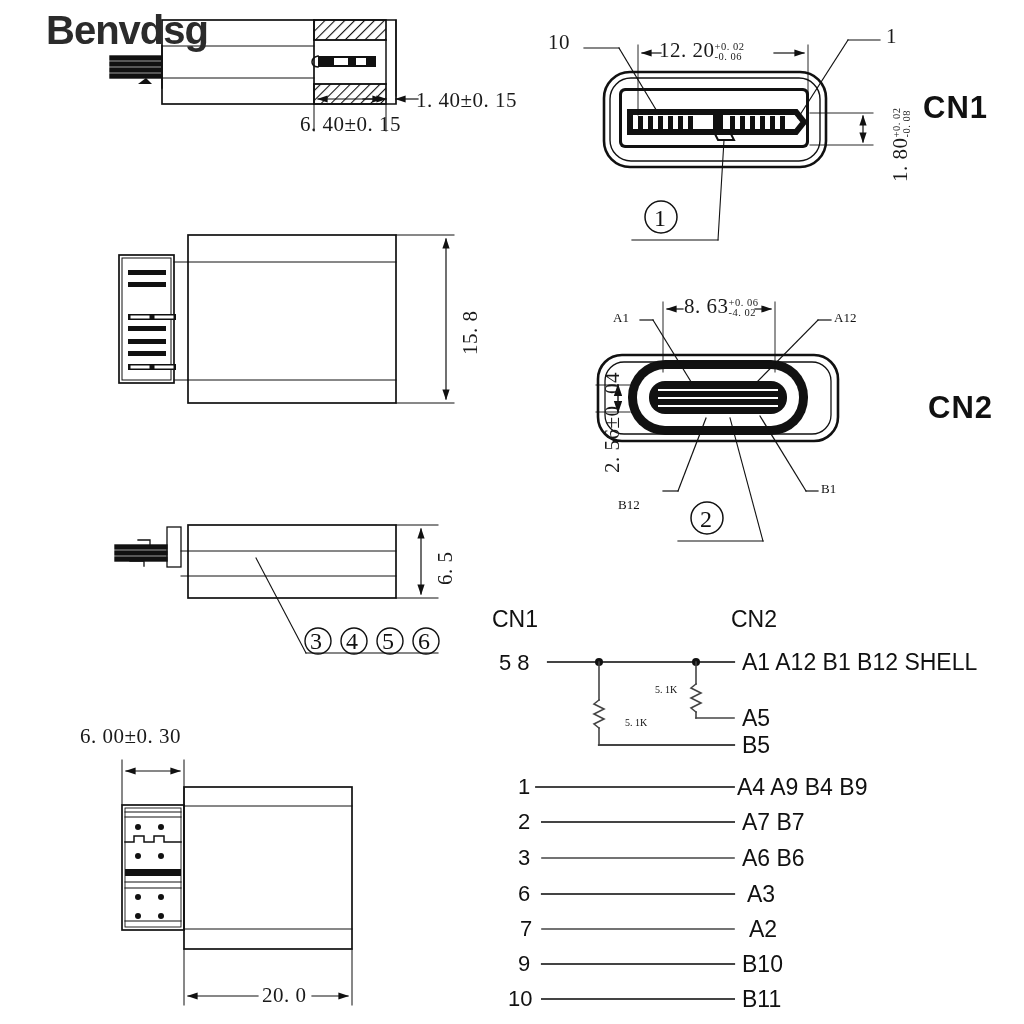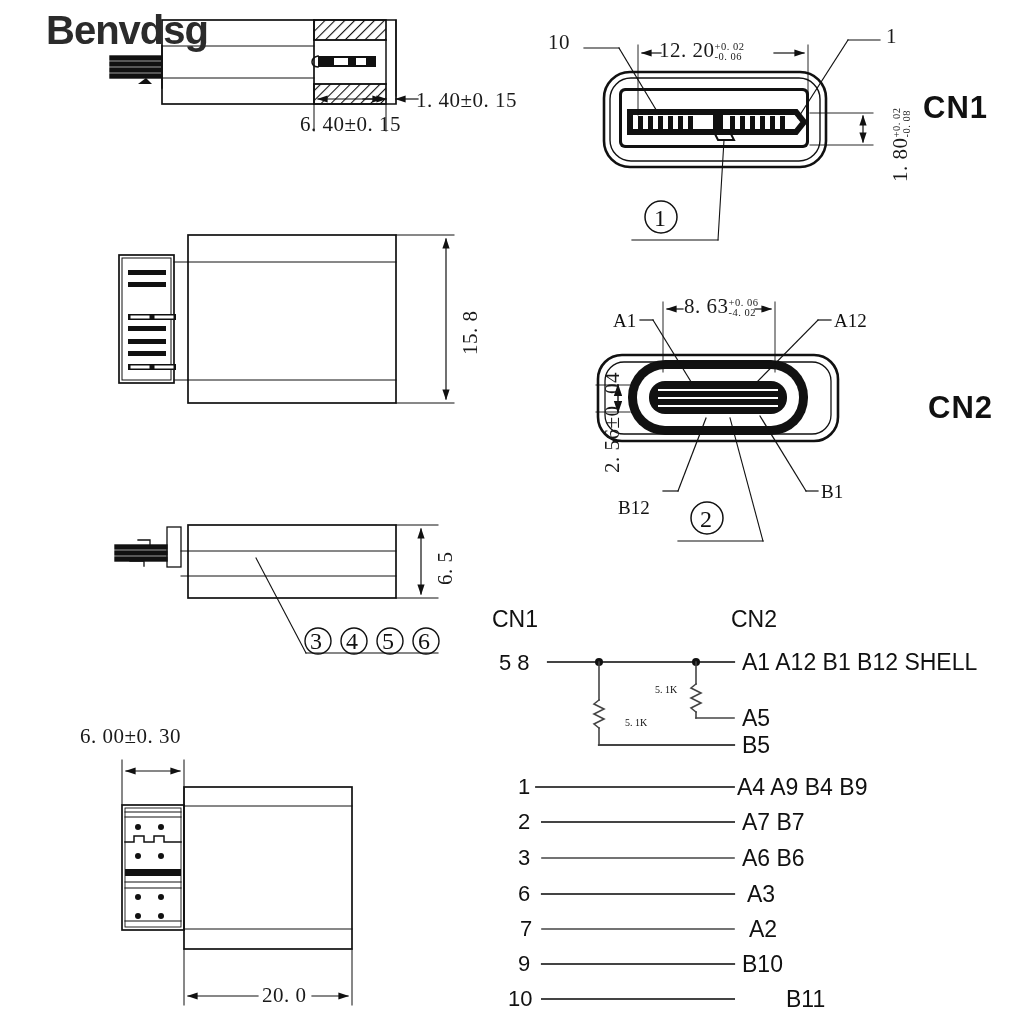--- a/index.html
+++ b/index.html
@@ -18,21 +18,21 @@
 
   .rot90{transform:rotate(-90deg);transform-origin:left top;}
 
   
   .cnbig{font-family:"Liberation Sans",sans-serif;font-weight:bold;
          font-size:31px;letter-spacing:1px;color:#111;}
   .cnhdr{font-family:"Liberation Sans",sans-serif;font-size:23px;color:#111;}
   .pinlabel{font-family:"Liberation Sans",sans-serif;font-size:23px;color:#111;}
   .pinnum{font-family:"Liberation Sans",sans-serif;font-size:22px;color:#111;}
   .res-lbl{font-family:"Liberation Serif",serif;font-size:10px;color:#111;}
-  .abcd{font-family:"Liberation Serif",serif;font-size:19px;color:#111;}
+  .abcd{font-family:"Liberation Serif",serif;font-size:13px;color:#111;}
 
   .circnum{font-family:"Liberation Serif",serif;font-size:24px;color:#111;}
 
   .wm{position:absolute;left:28px;top:8px;font-family:"Liberation Sans",sans-serif;
       font-weight:bold;font-size:40px;color:#2b2b2b;letter-spacing:-1px;}
 </style>
 </head>
 <body>
 
 <div class="stage">
@@ -355,15 +355,15 @@
 <div class="txt pinnum" style="left:500px;top:881px;">6</div>
 <div class="txt pinlabel" style="left:729px;top:881px;">A3</div>
 
 <div class="txt pinnum" style="left:502px;top:916px;">7</div>
 <div class="txt pinlabel" style="left:731px;top:916px;">A2</div>
 
 <div class="txt pinnum" style="left:500px;top:951px;">9</div>
 <div class="txt pinlabel" style="left:724px;top:951px;">B10</div>
 
 <div class="txt pinnum" style="left:490px;top:986px;">10</div>
-<div class="txt pinlabel" style="left:724px;top:986px;margin-left:44px;">B11</div>
+<div class="txt pinlabel" style="left:724px;top:986px;">B11</div>
 
 </div>
 
 </body></html>

